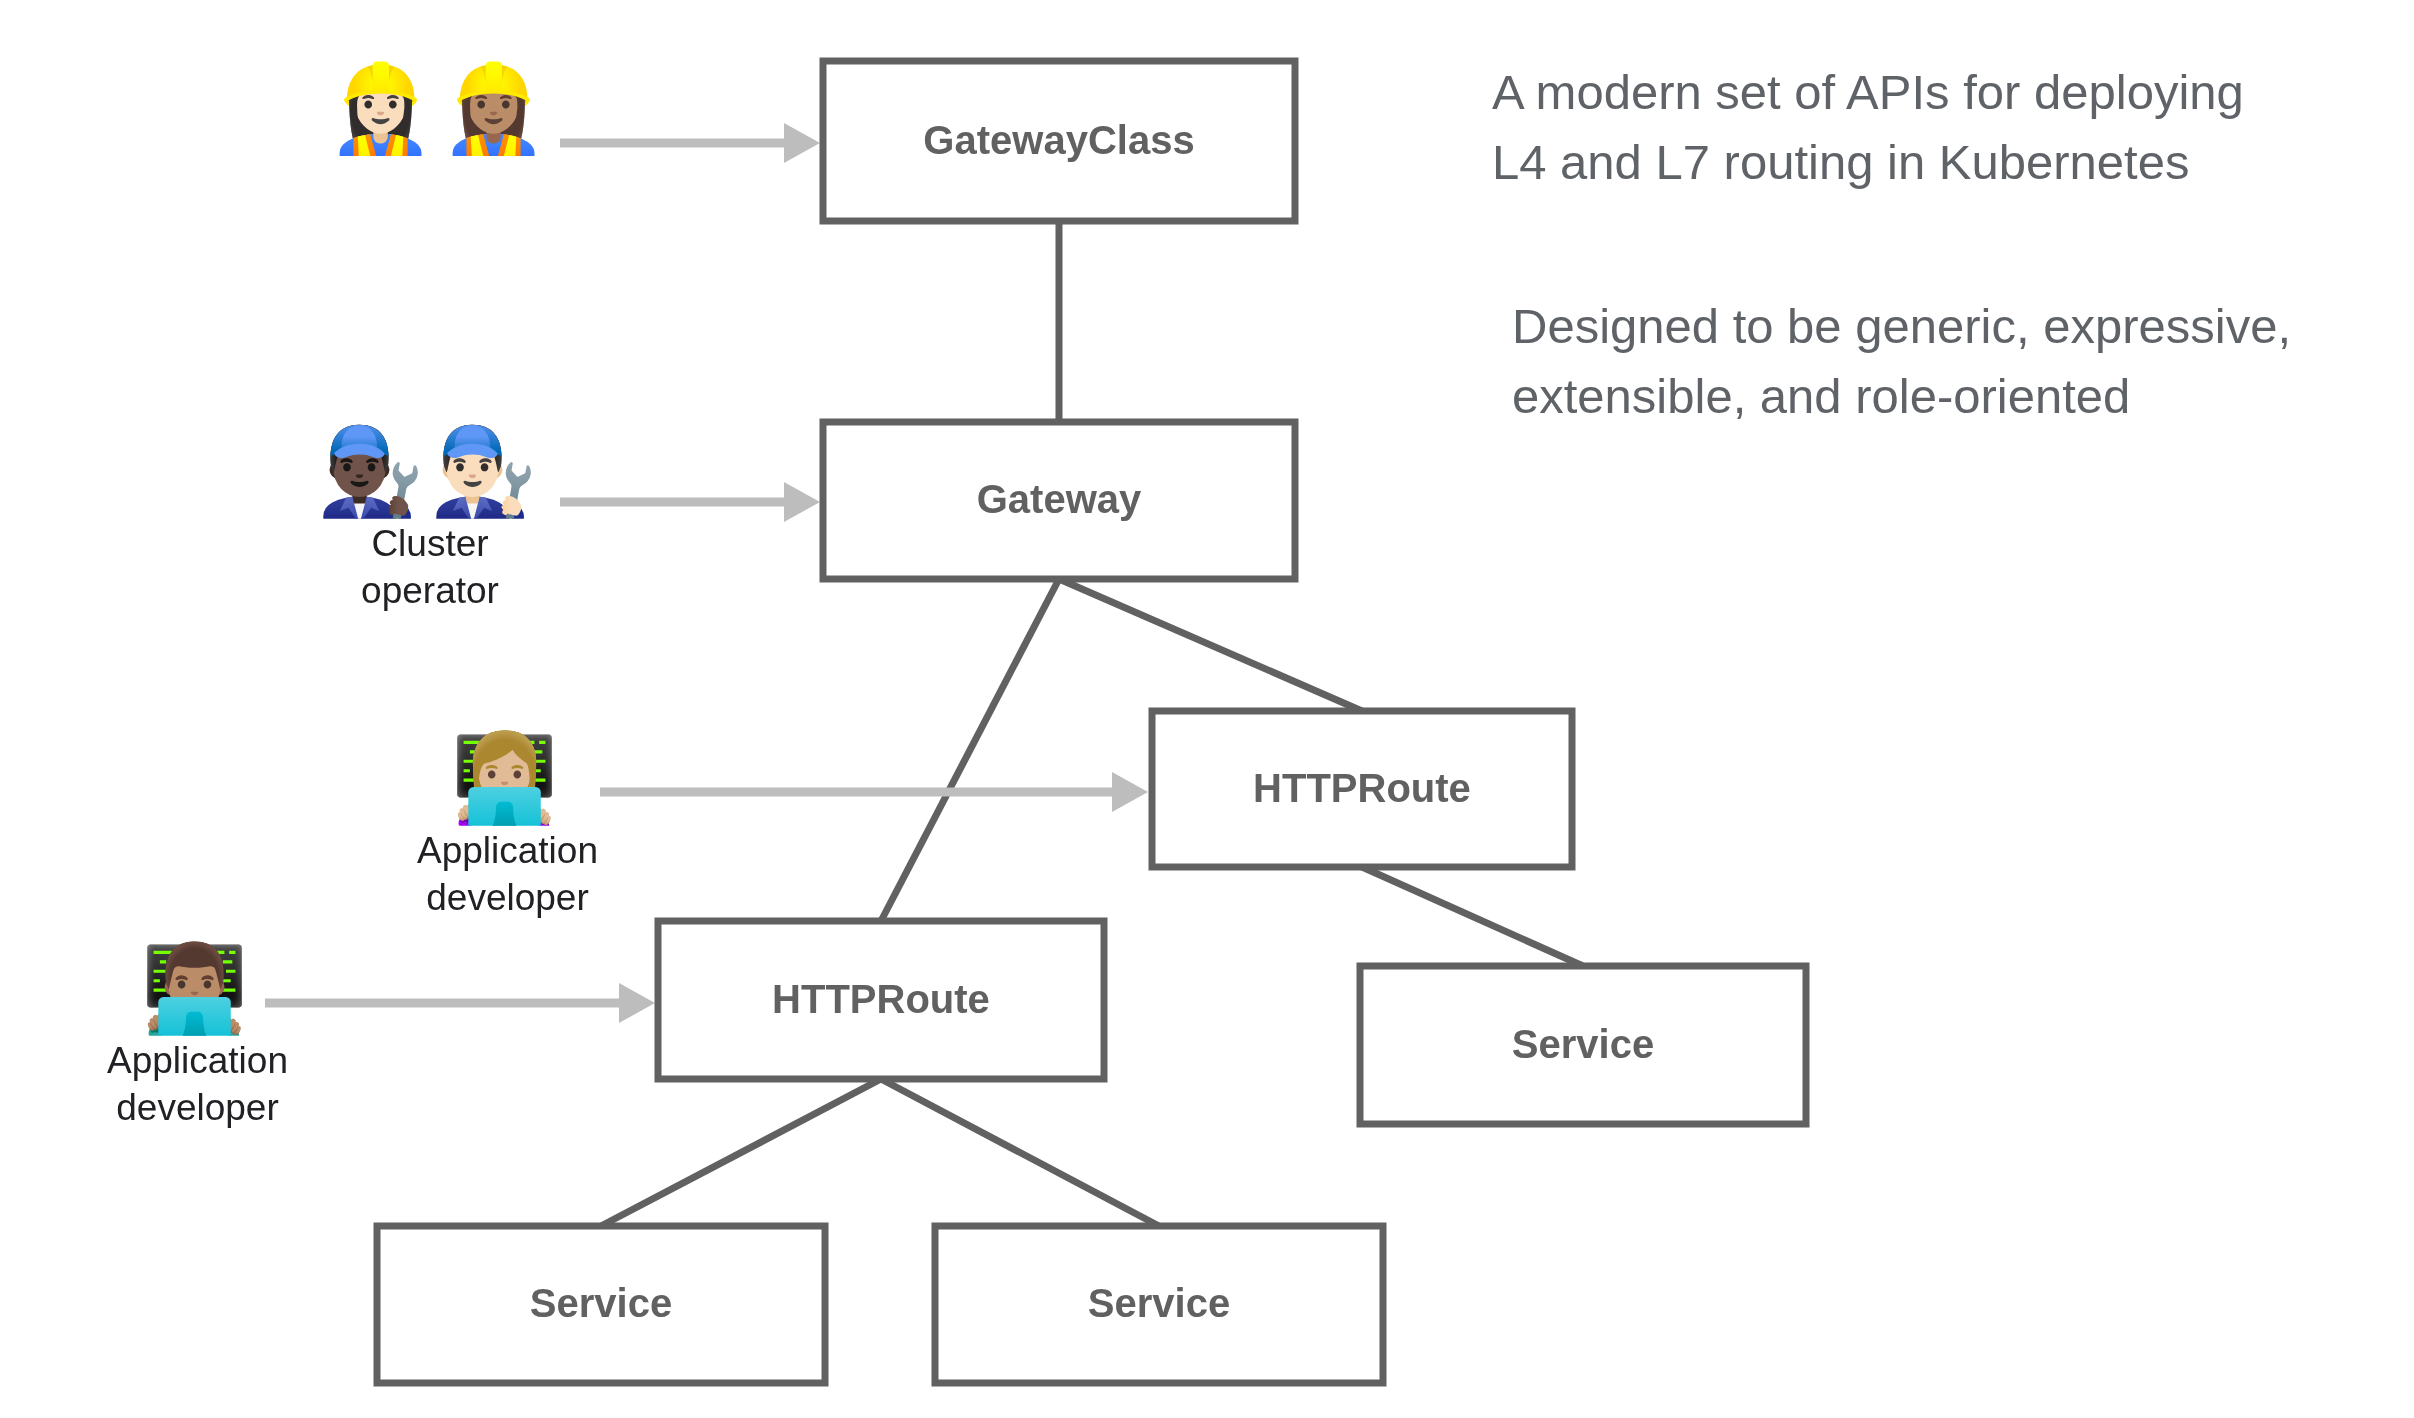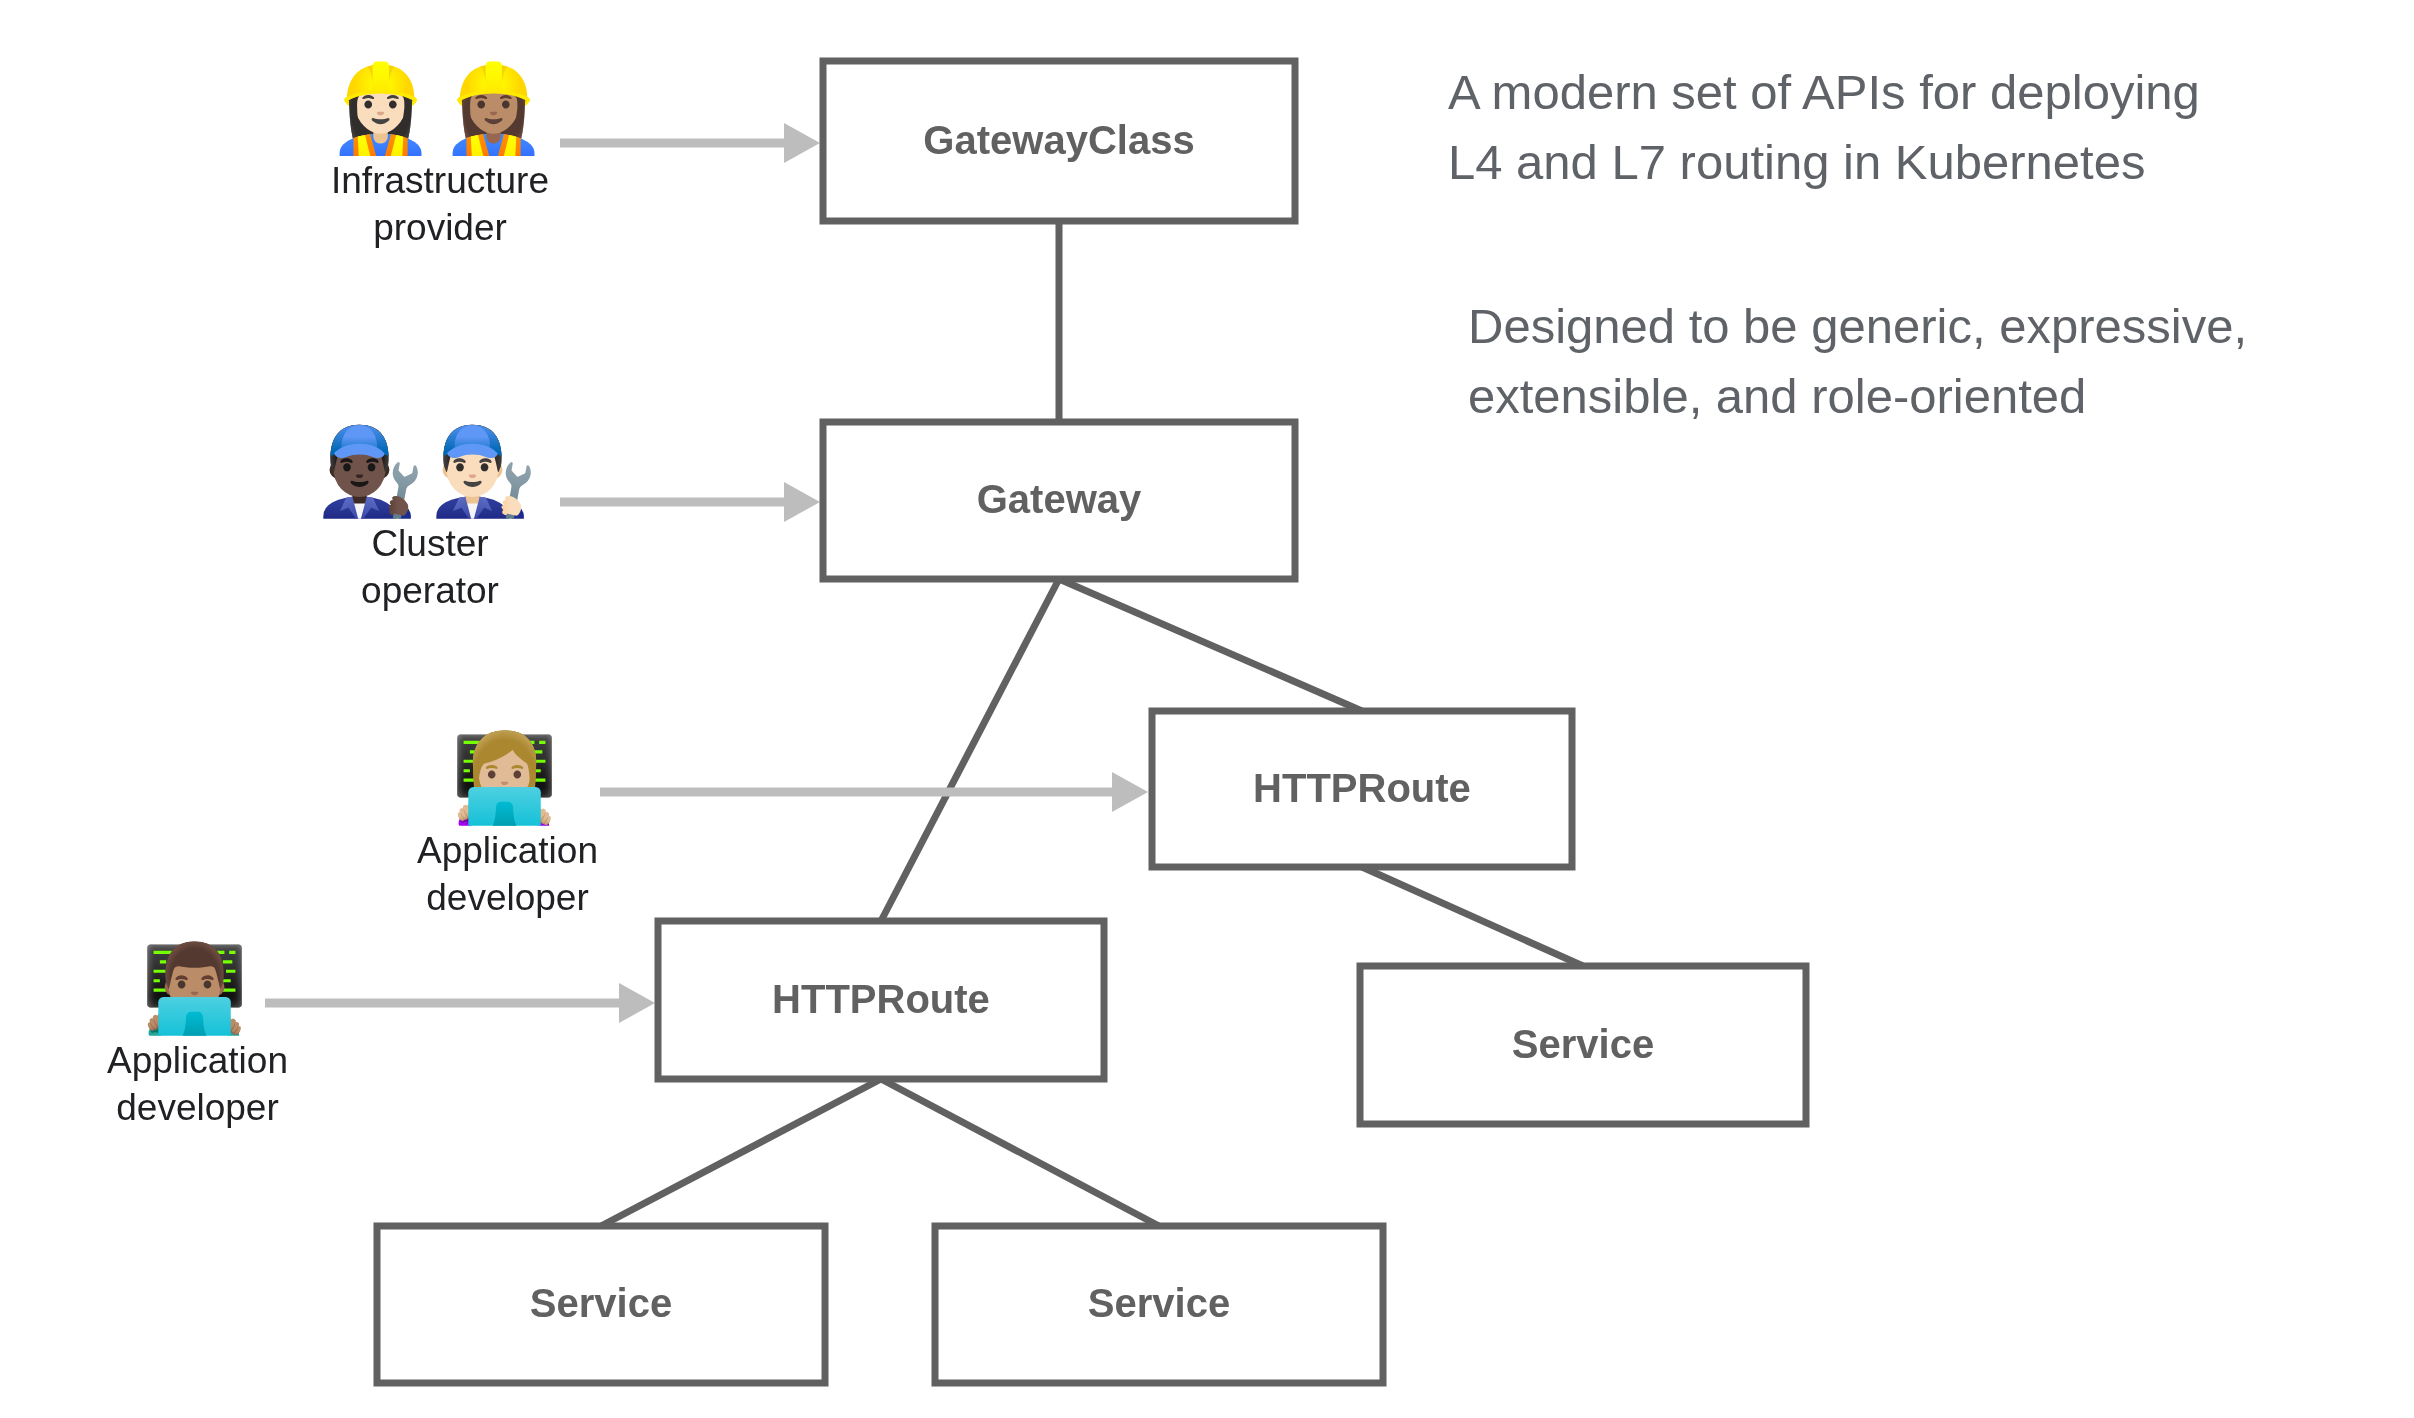--- a/index.html
+++ b/index.html
@@ -73,20 +73,21 @@
     margin-top: 6px;
     white-space: pre-line;
   }
   .description {
     position: absolute;
     font-family: "Liberation Sans", sans-serif;
     font-size: 49px;
     color: #5f6368;
     line-height: 1.42;
     white-space: pre-line;
+    margin-left: 44px;
   }
 </style>
 </head>
 <body>
 
 <div id="diagram-root">
 
   <svg class="canvas" viewBox="0 0 2414 1418">
     <g id="links-layer">
         <line x1="1059" y1="221" x2="1059" y2="422" class="link-line"></line>
@@ -134,22 +135,20 @@
         <g>
           <rect x="935" y="1226" width="448" height="157" class="box-rect"></rect>
           <text x="1159" y="1306.5" class="box-label">Service</text>
         </g>
       </g>
   </svg>
 
   <div id="actors-layer">
       <div class="actor" style="left: 295px; top: 65px; width: 290px;">
         <div class="actor-emoji">👷🏻‍♀️👷🏽‍♀️</div>
-        <div class="actor-label">Infrastructure
-provider</div>
       </div>
       <div class="actor" style="left: 285px; top: 428px; width: 290px;">
         <div class="actor-emoji">👨🏿‍🔧👨🏻‍🔧</div>
         <div class="actor-label">Cluster
 operator</div>
       </div>
       <div class="actor" style="left: 405px; top: 735px; width: 205px;">
         <div class="actor-emoji">👩🏼‍💻</div>
         <div class="actor-label">Application
 developer</div>

